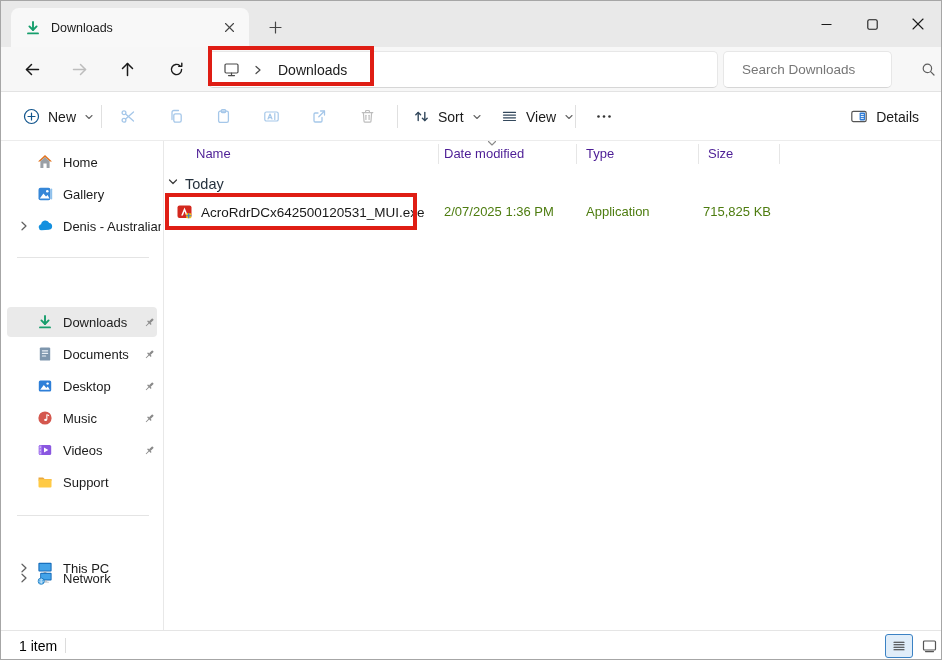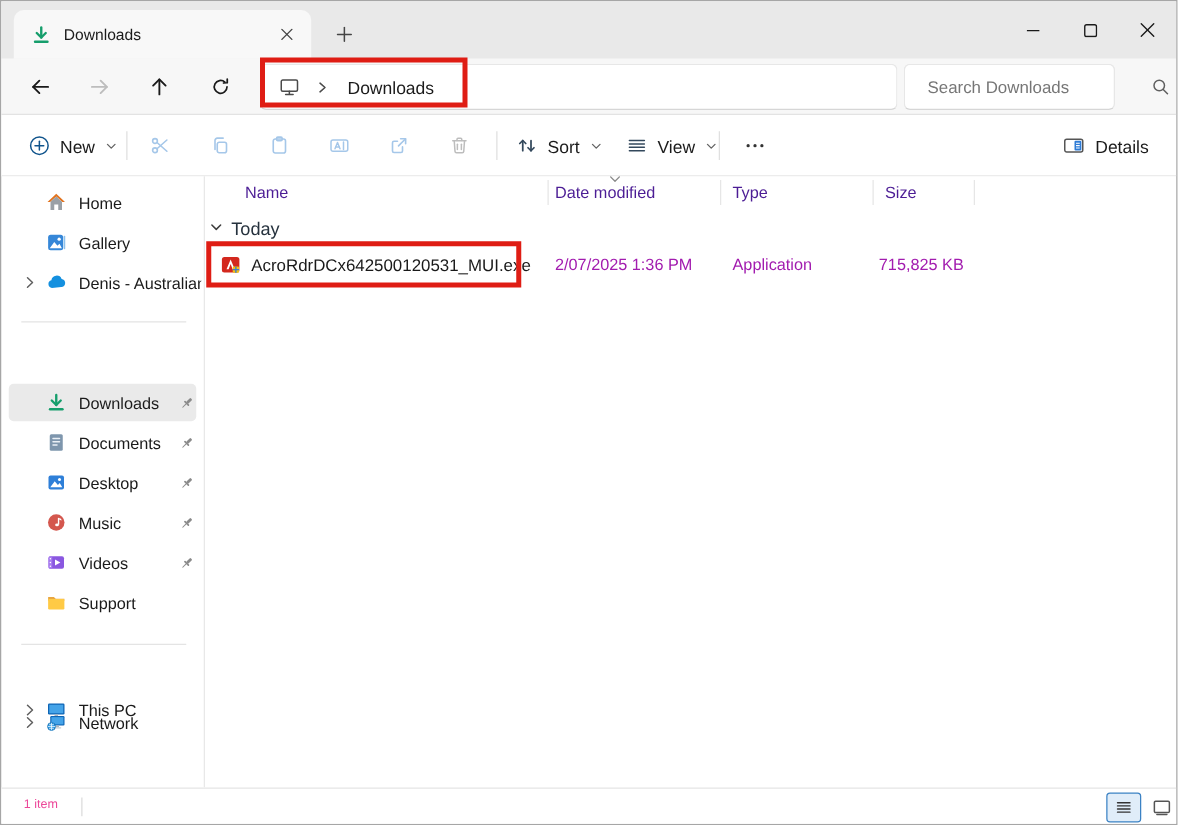--- a/index.html
+++ b/index.html
@@ -55,30 +55,30 @@
   .side-divider{position:absolute;left:16px;width:132px;height:1px;background:#e4e4e4;}
 
   
   .col-header{position:absolute;top:145px;font-size:13px;color:#4c1d95;}
   .col-divider{position:absolute;top:143px;width:1px;height:20px;background:#e6e6e6;}
   .group-row{position:absolute;left:166px;top:175px;display:flex;align-items:flex-start;gap:6px;}
   .group-label{font-size:14.5px;color:#26323e;}
   .file-row{position:absolute;left:166px;top:196px;width:612px;height:30px;display:flex;align-items:center;}
   .file-name{position:absolute;left:34px;font-size:13.5px;color:#191919;white-space:nowrap;}
   .file-icon{position:absolute;left:10px;width:17px;height:17px;}
-  .cell{position:absolute;font-size:13px;color:#a21caf;white-space:nowrap;}
+  .cell{position:absolute;font-size:13px;color:#4d7c0f;white-space:nowrap;}
 
   
   .annotation{position:absolute;border:4px solid var(--annotation,#df1d14);box-sizing:border-box;z-index:60;}
   .anno-address{left:207px;top:45px;width:166px;height:40px;}
   .anno-file{left:164px;top:192px;width:252px;height:37px;}
 
   
   .statusbar{left:0;top:629px;width:100%;height:30px;border-top:1px solid #e5e5e5;background:#ffffff;box-sizing:border-box;}
-  .status-count{position:absolute;left:18px;top:7px;font-size:10px;color:#ec4899;}
+  .status-count{position:absolute;left:18px;top:7px;font-size:14px;color:#000000;}
   .status-divider{position:absolute;left:64px;top:7px;width:1px;height:15px;background:#dcdcdc;}
   .view-toggle{position:absolute;top:3px;width:28px;height:24px;display:flex;align-items:center;justify-content:center;border-radius:3px;box-sizing:border-box;}
   .view-toggle.active{background:#e0edf9;border:1px solid #3b82c4;}
 </style>
 </head>
 <body>
 
 <div class="window">
 
   <div class="abs titlebar">

